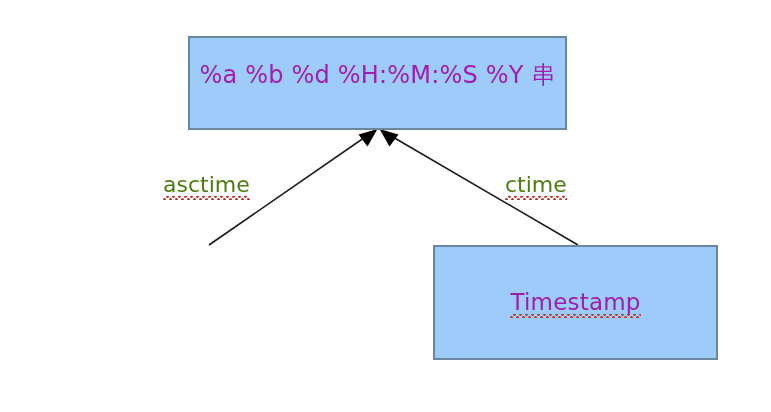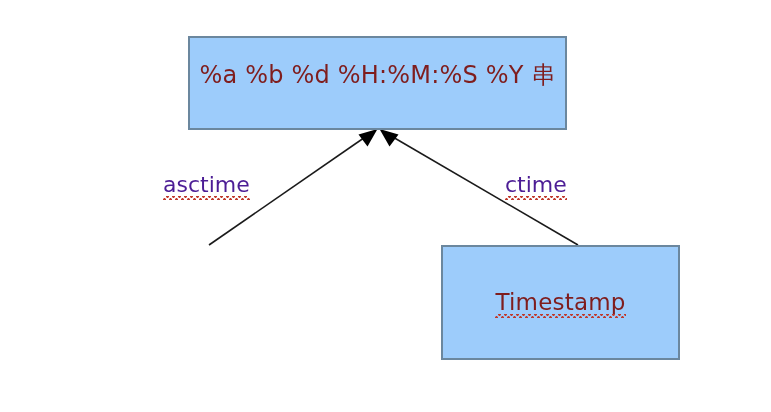--- a/index.html
+++ b/index.html
@@ -29,21 +29,21 @@
     position: absolute;
     box-sizing: border-box;
     background: #9DCCFB;
     border: 2px solid #6B879E;
     display: flex;
     align-items: center;
     justify-content: center;
     z-index: 2;
   }
   .node-label {
-    color: #7f1d1d;
+    color: #a21caf;
     font-size: 23px;
     line-height: 1.1;
     white-space: nowrap;
     letter-spacing: 0.2px;
   }
   #node-format {
     left: 188px;
     top: 36px;
     width: 379px;
     height: 94px;
@@ -54,27 +54,26 @@
   }
   #node-structtime {
     left: 57px;
     top: 245px;
     width: 285px;
     height: 115px;
   }
   #node-timestamp {
     left: 433px;
     top: 245px;
-    width: 239px;
+    width: 285px;
     height: 115px;
-    margin-left: 8px;
   }
   .edge-label {
     position: absolute;
-    color: #4c1d95;
+    color: #4d7c0f;
     font-size: 22px;
     white-space: nowrap;
     z-index: 3;
   }
   #edge-label-asctime {
     left: 163px;
     top: 172px;
   }
   #edge-label-ctime {
     left: 505px;

